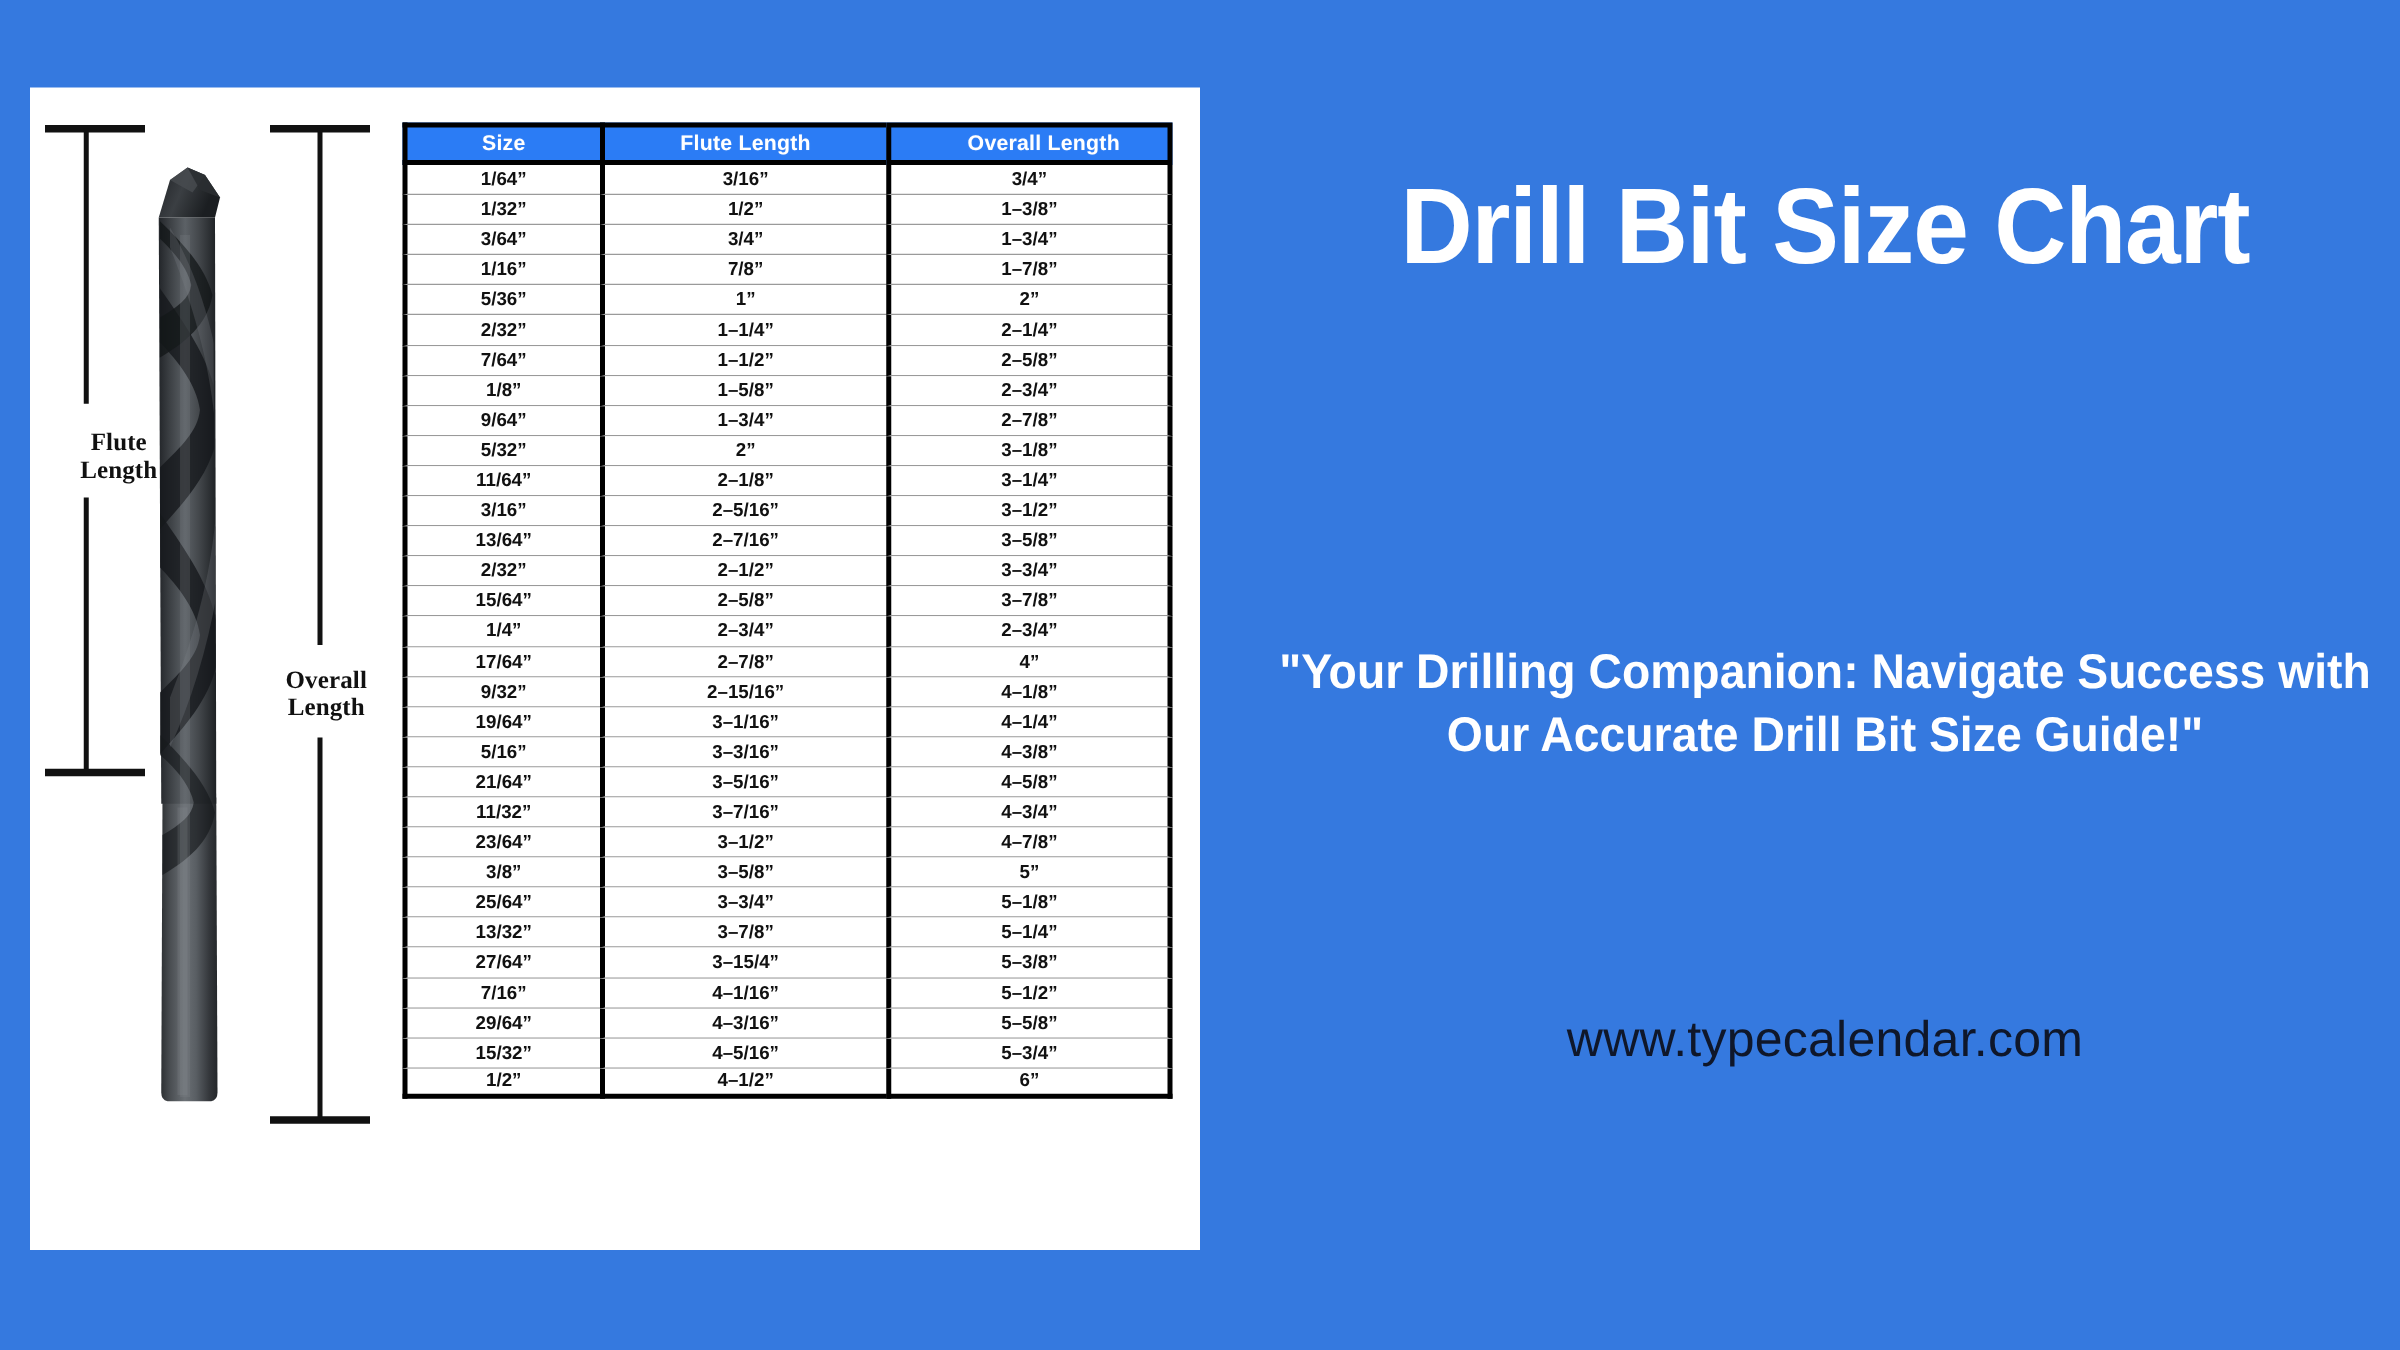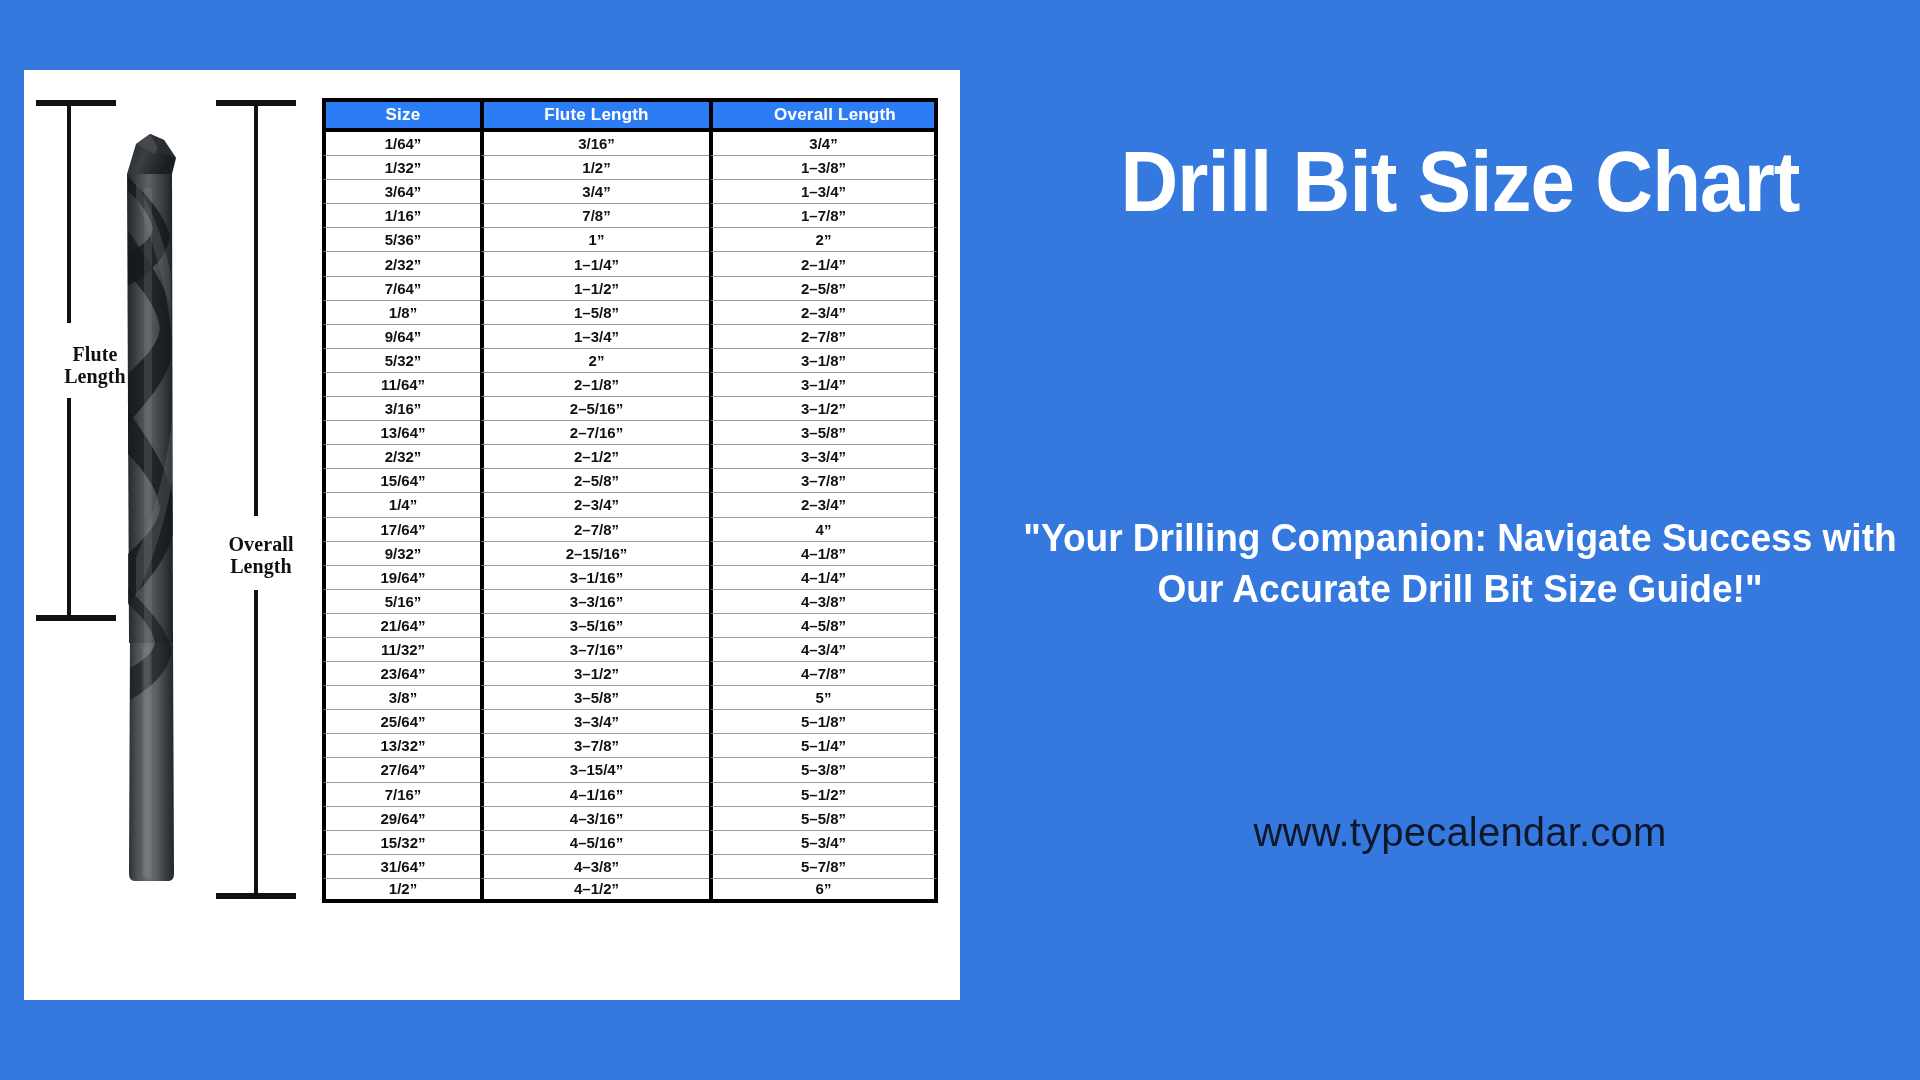--- a/index.html
+++ b/index.html
@@ -355,25 +355,20 @@
             <td>29/64”</td>
             <td>4–3/16”</td>
             <td>5–5/8”</td>
           </tr>
           <tr>
             <td>15/32”</td>
             <td>4–5/16”</td>
             <td>5–3/4”</td>
           </tr>
           <tr>
-            <td>31/64”</td>
-            <td>4–3/8”</td>
-            <td>5–7/8”</td>
-          </tr>
-          <tr>
             <td>1/2”</td>
             <td>4–1/2”</td>
             <td>6”</td>
           </tr>
         </tbody>
     </table>
   </div>
 
   <div id="headline">Drill Bit Size Chart</div>
   <div id="tagline">"Your Drilling Companion: Navigate Success with Our Accurate Drill Bit Size Guide!"</div>

